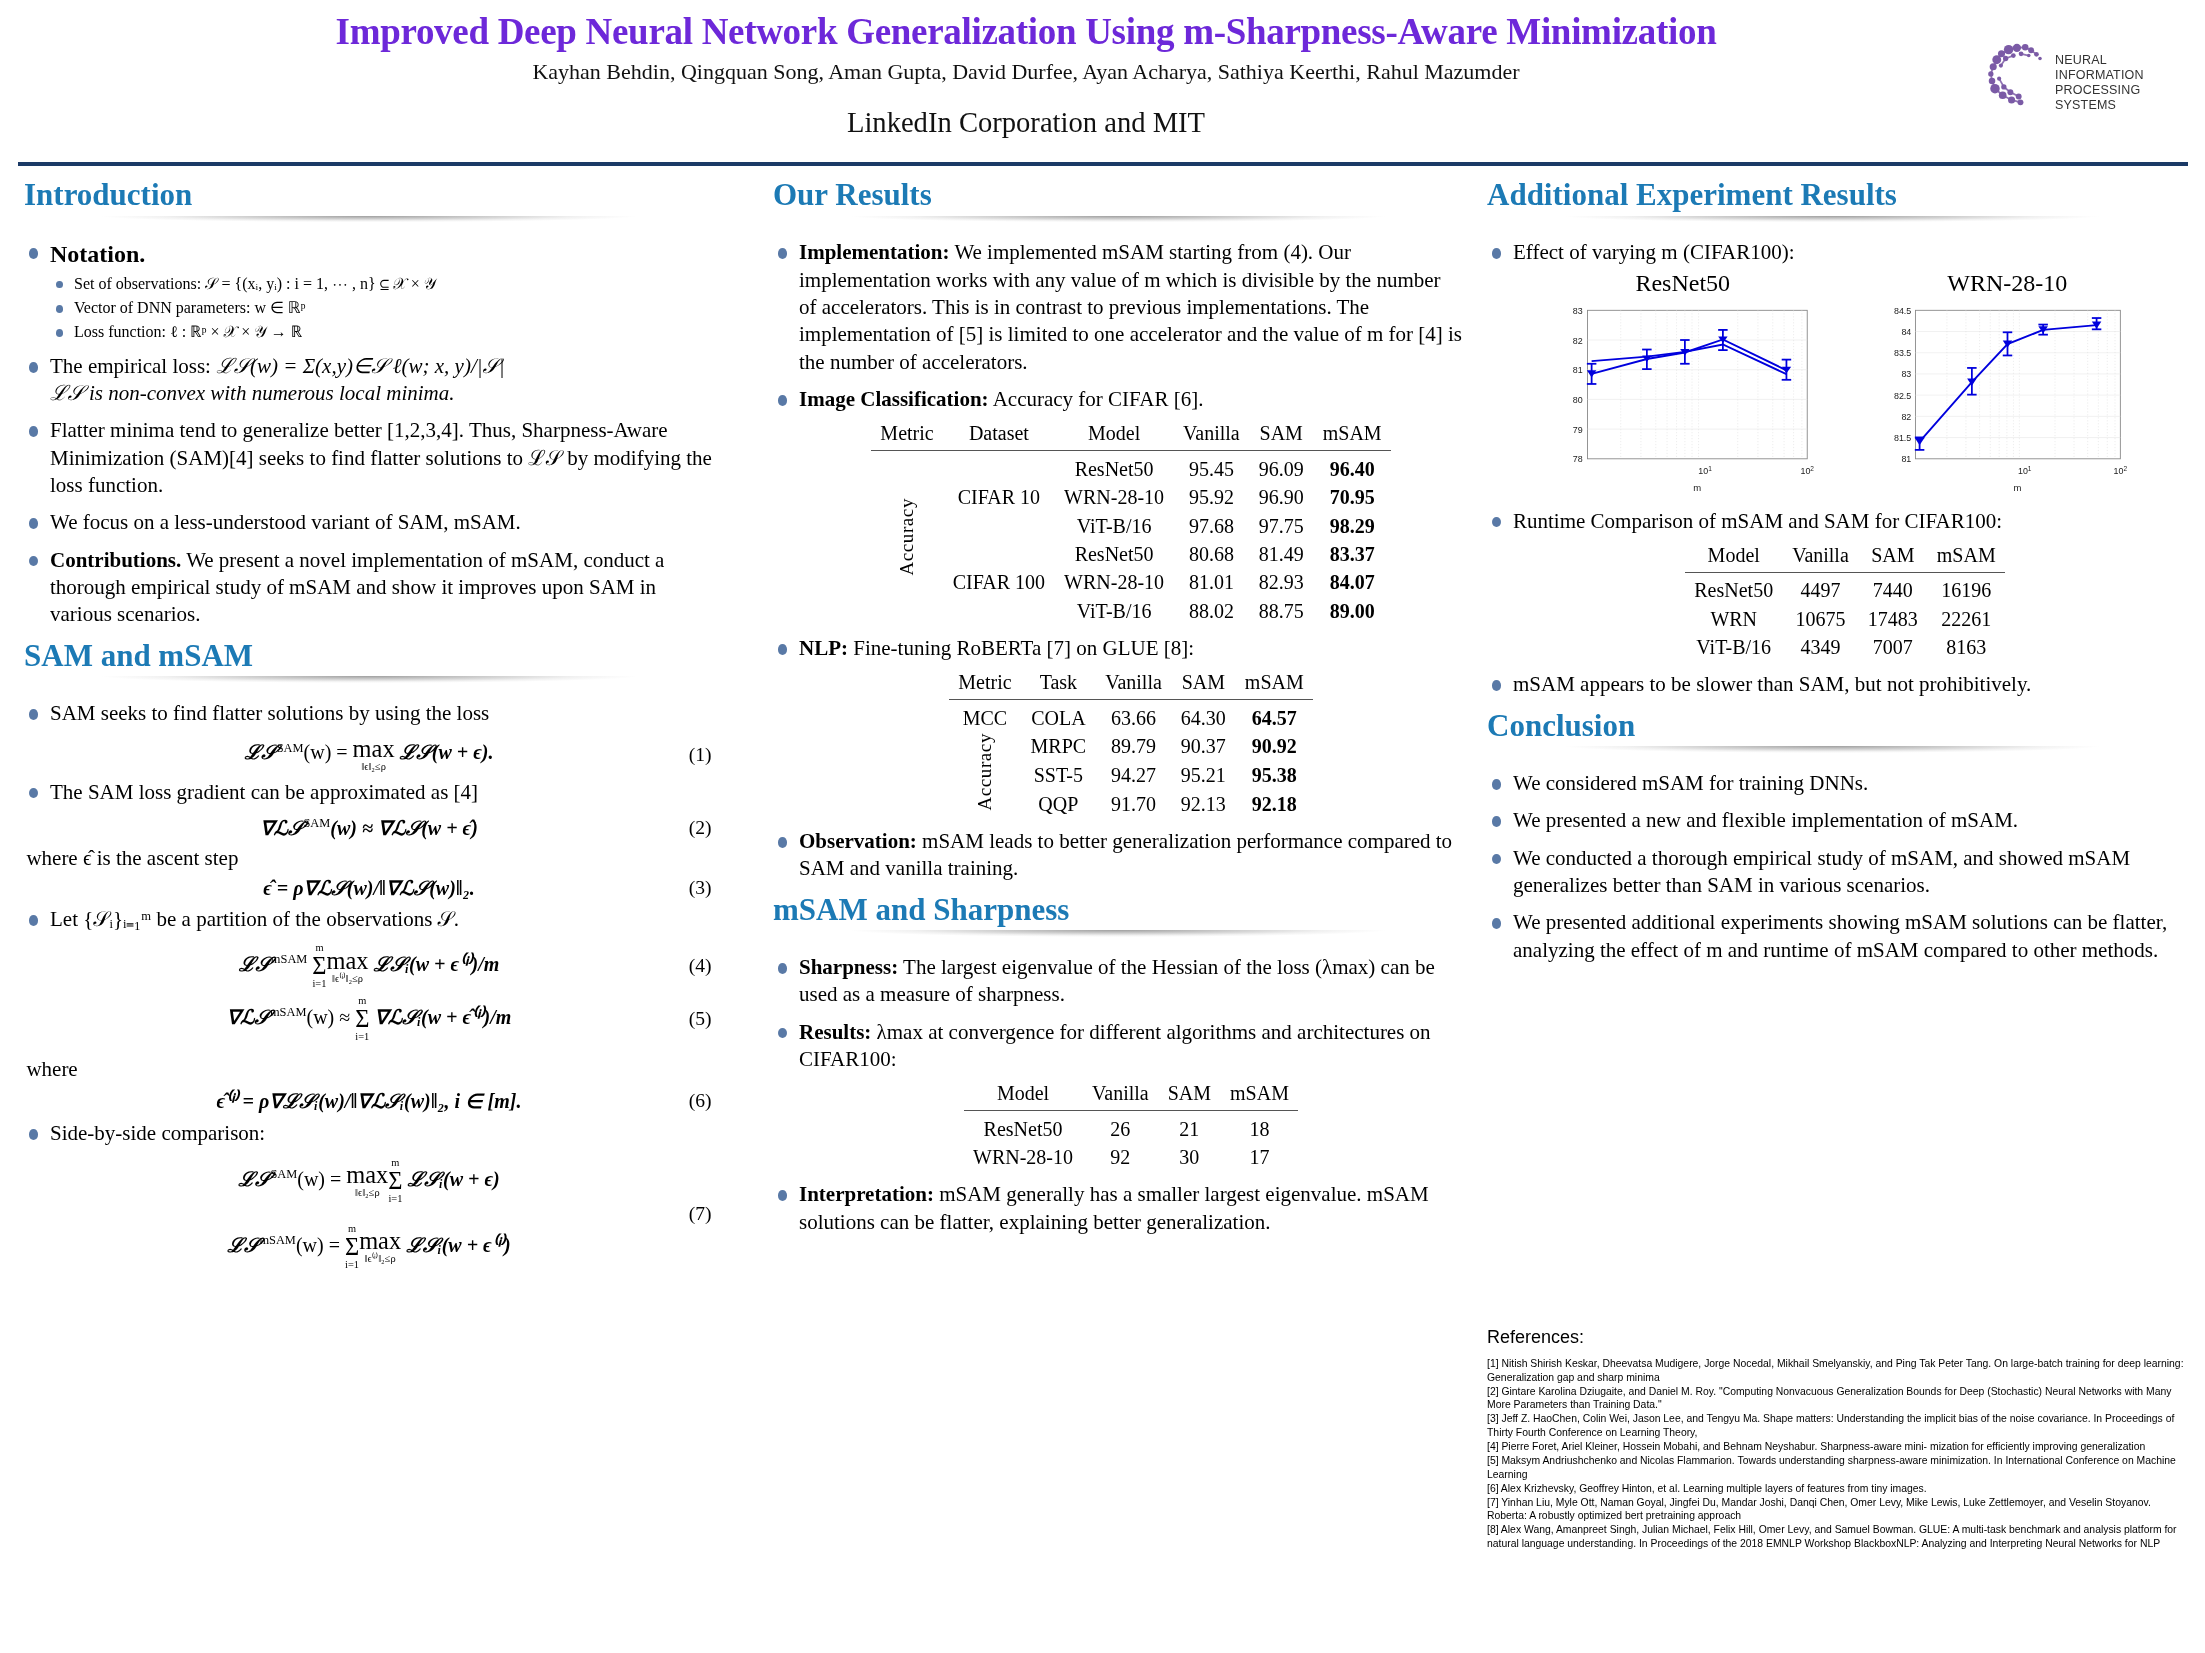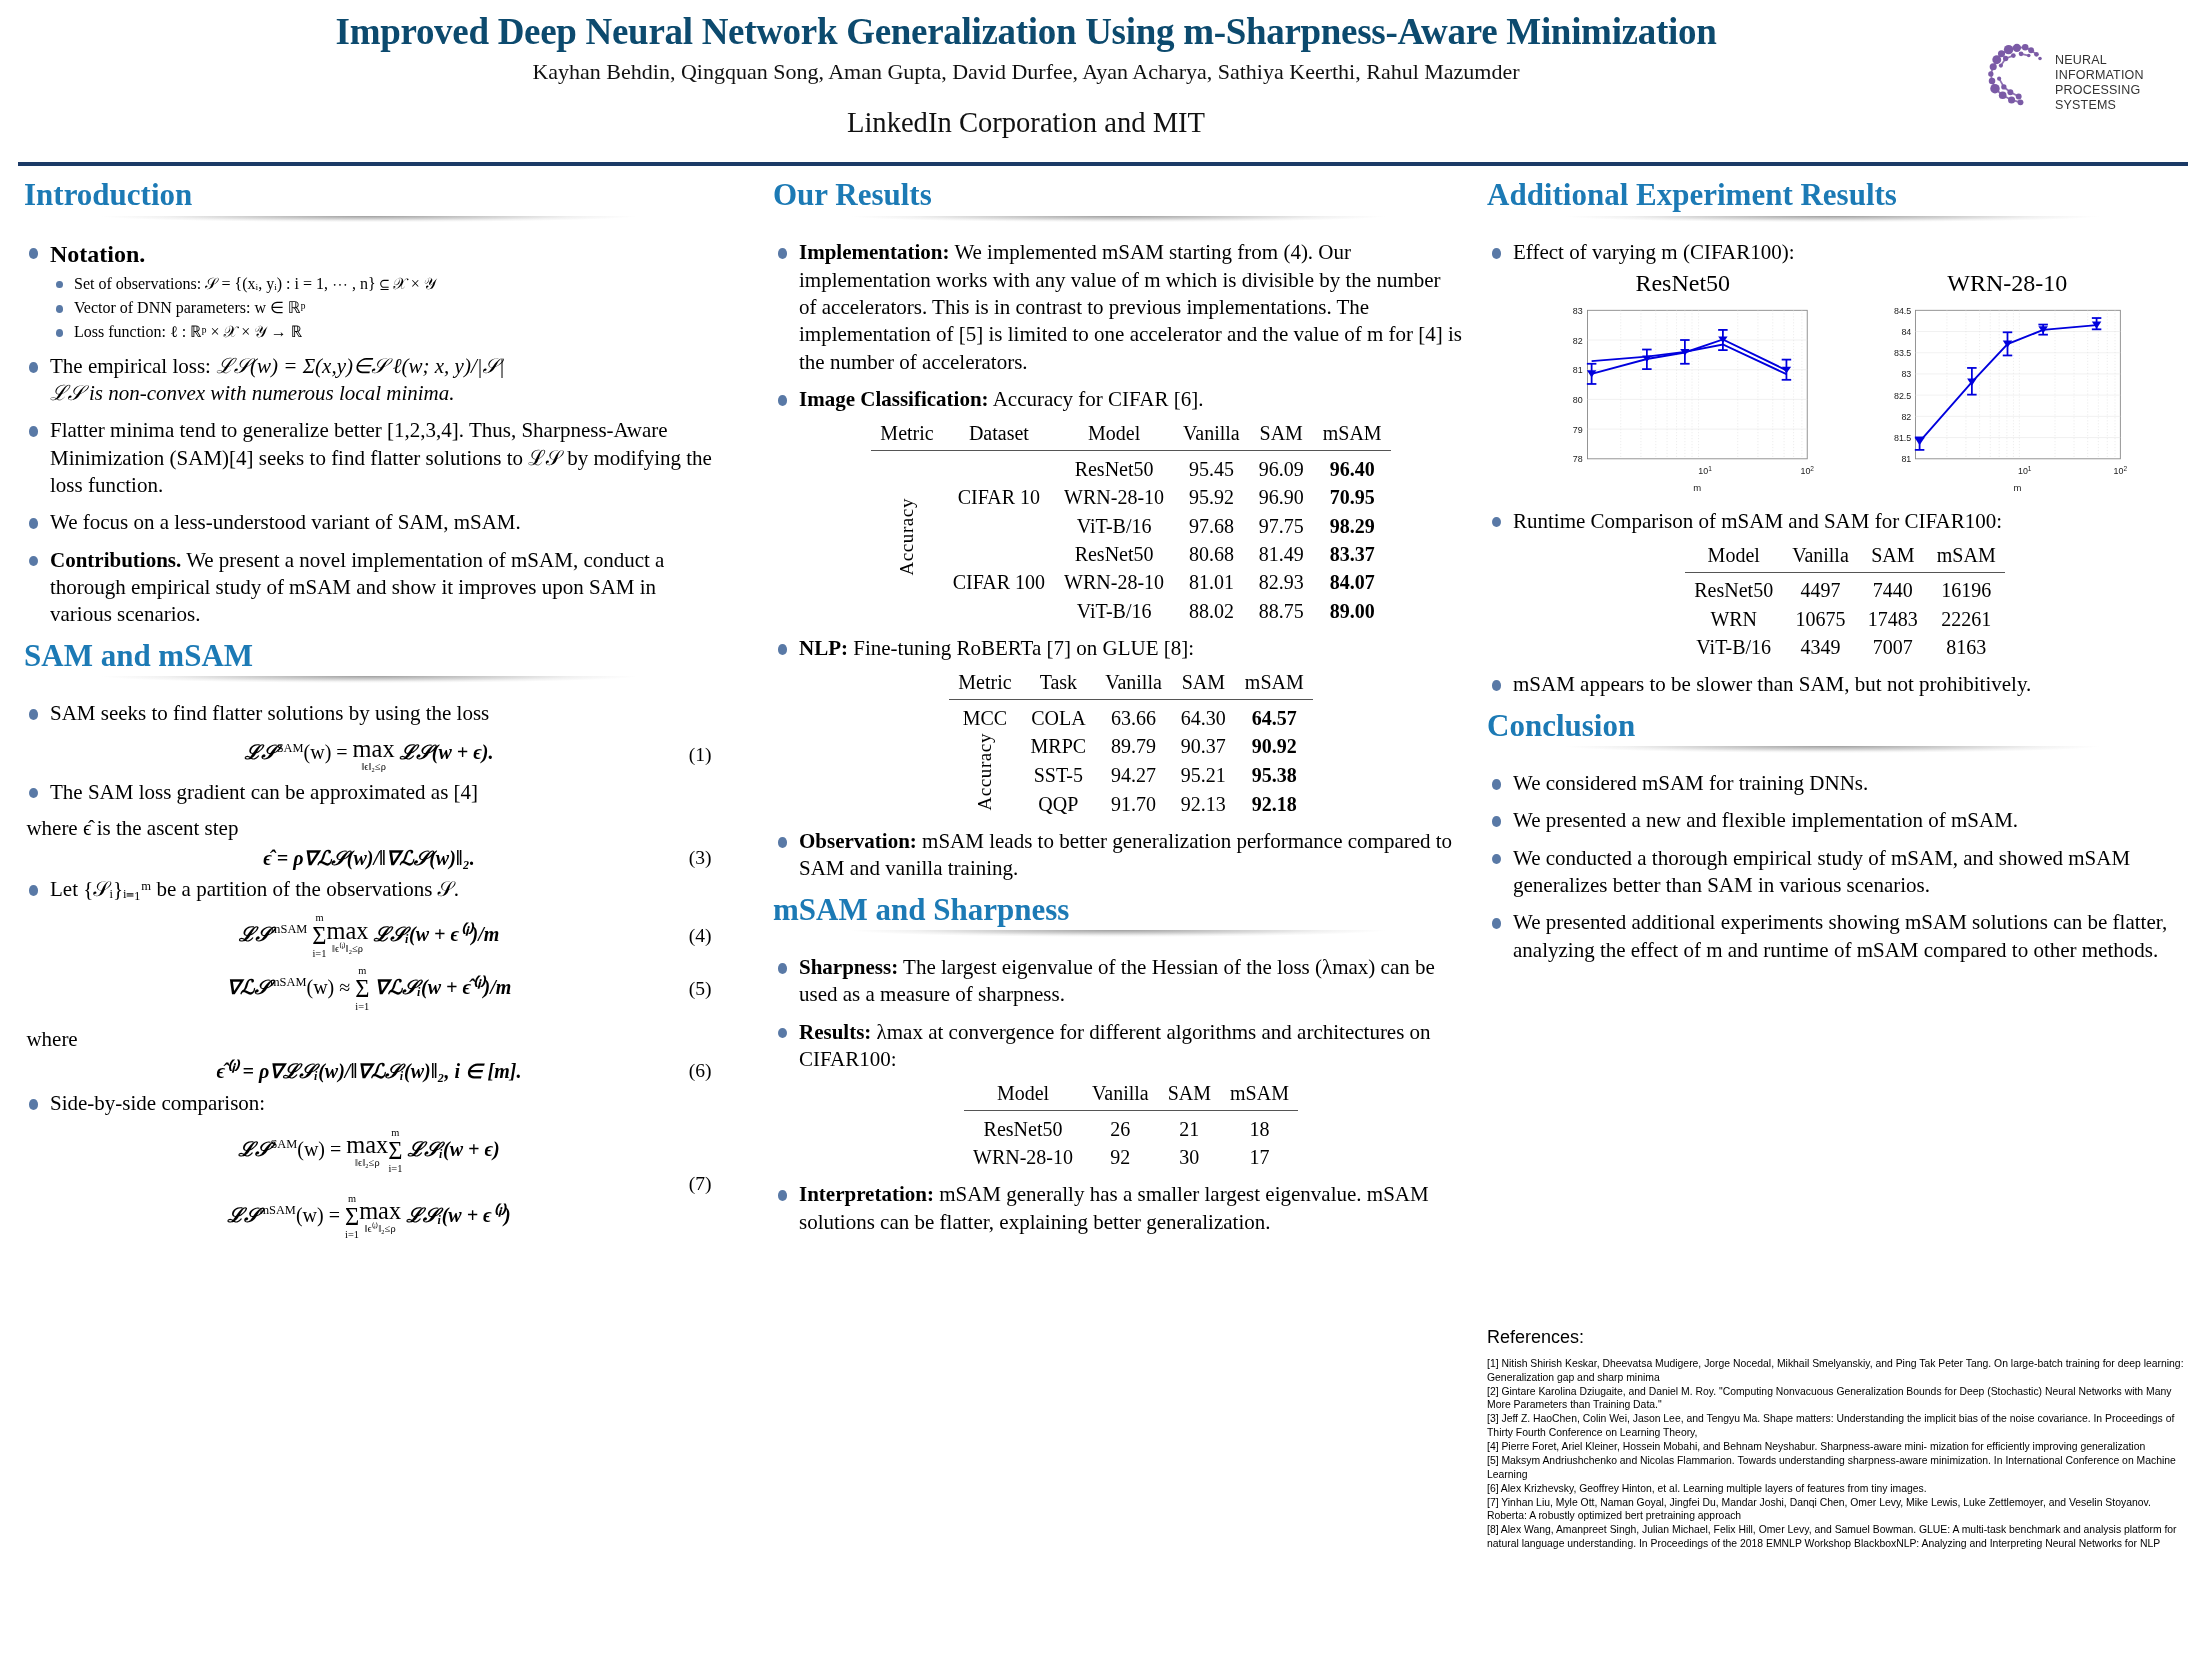--- a/index.html
+++ b/index.html
@@ -9,21 +9,21 @@
     font-family:"Liberation Serif", serif;
     color:#000;
     position:relative;
     overflow:hidden;
   }
   
   #header{position:absolute;left:0;top:0;width:2205px;height:178px;}
   #poster-title{
     position:absolute;left:119px;top:13px;width:1814px;
     text-align:center;
-    font-size:37px;font-weight:bold;color:#0c4a6e;
+    font-size:37px;font-weight:bold;color:#6d28d9;
     letter-spacing:-0.3px;line-height:1.05;
   }
   #authors{
     position:absolute;left:119px;top:59px;width:1814px;
     text-align:center;font-size:22px;color:#111;
   }
   #affiliation{
     position:absolute;left:119px;top:107px;width:1814px;
     text-align:center;font-size:28.6px;color:#111;
   }
@@ -199,20 +199,26 @@
     <div class="eq-body">
       <span class="cal">ℒ𝒮</span><sup>SAM</sup><span>(w) = </span><span class="op"><span class="big">max</span><span class="lim">‖ϵ‖₂≤ρ</span></span> <span class="cal">ℒ𝒮(w + ϵ).</span>
     </div>
     <span class="eq-num">(1)</span>
   </div>
 
   <ul class="blist">
     <li>The SAM loss gradient can be approximated as [4]</li>
   </ul>
 
+  <div class="eq-wrap">
+    <div class="eq-body">
+      <span class="cal">∇ℒ𝒮</span><sup>SAM</sup><span class="cal">(w) ≈ ∇ℒ𝒮(w + ϵ̂)</span>
+    </div>
+    <span class="eq-num">(2)</span>
+  </div>
 
   <div class="eq-note">where ϵ̂ is the ascent step</div>
 
   <div class="eq-wrap">
     <div class="eq-body"><span class="cal">ϵ̂ = ρ∇ℒ𝒮(w)/‖∇ℒ𝒮(w)‖₂.</span></div>
     <span class="eq-num">(3)</span>
   </div>
 
   <ul class="blist">
     <li>Let {𝒮ᵢ}ᵢ₌₁ᵐ be a partition of the observations 𝒮.</li>

